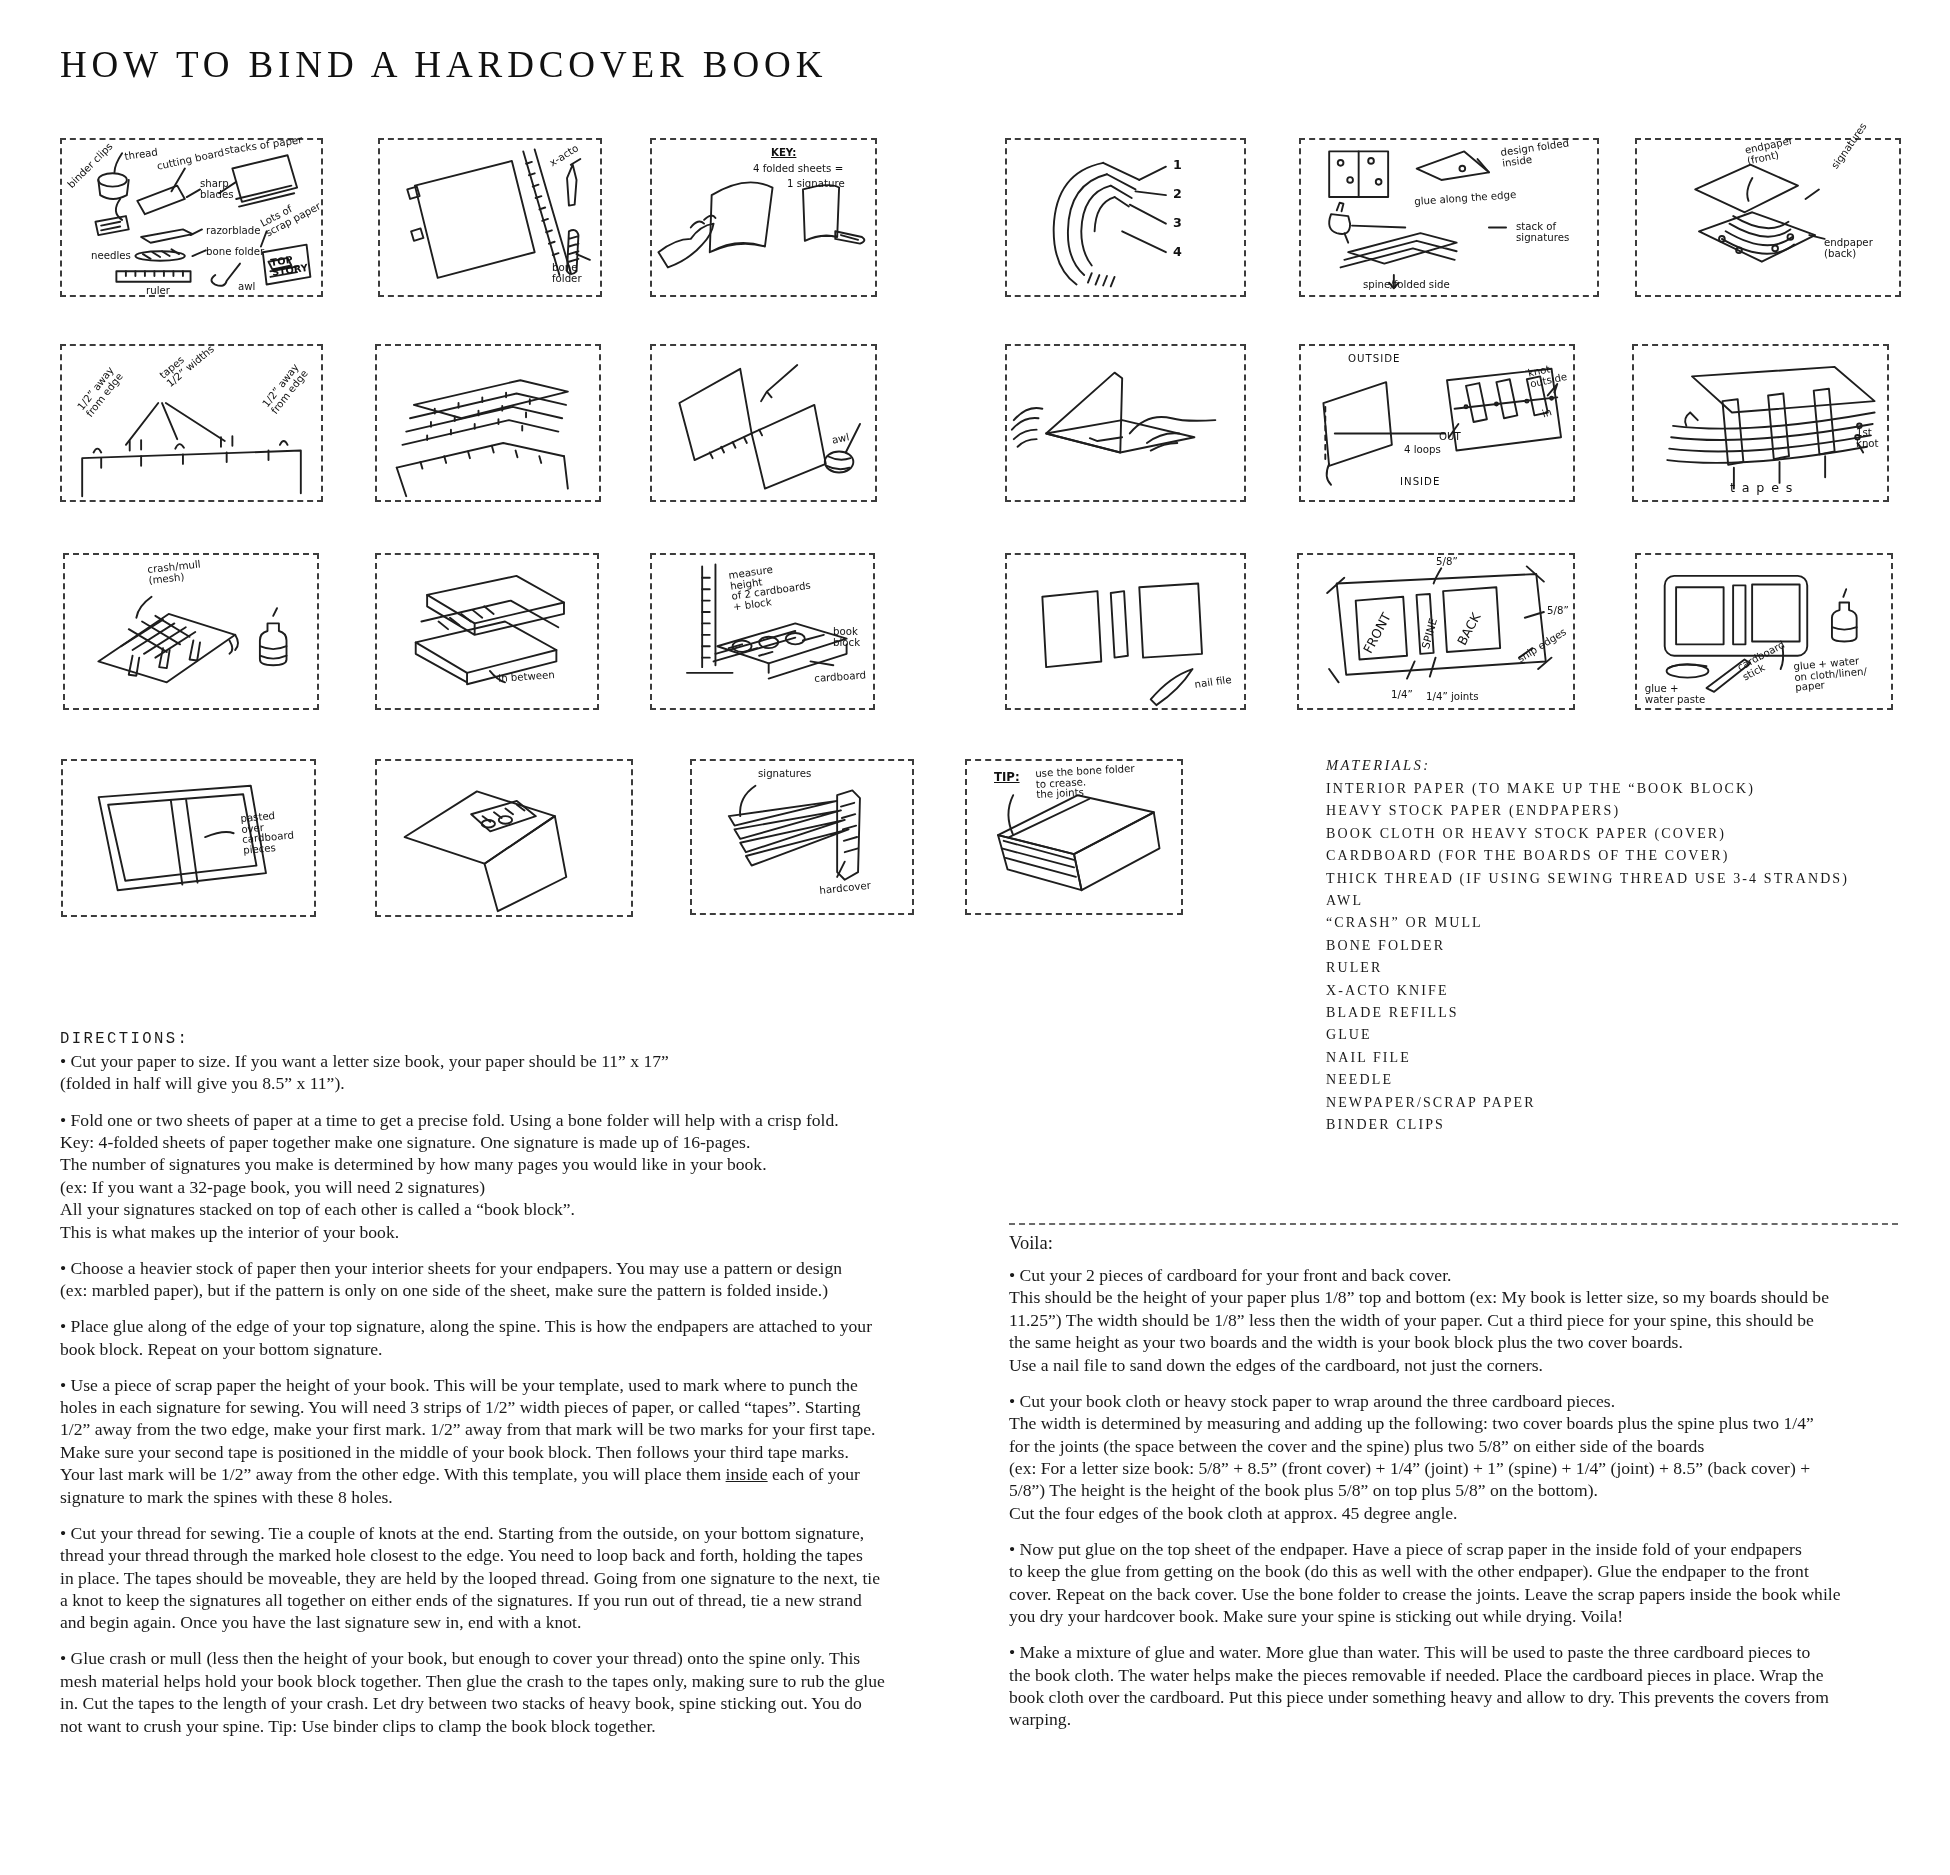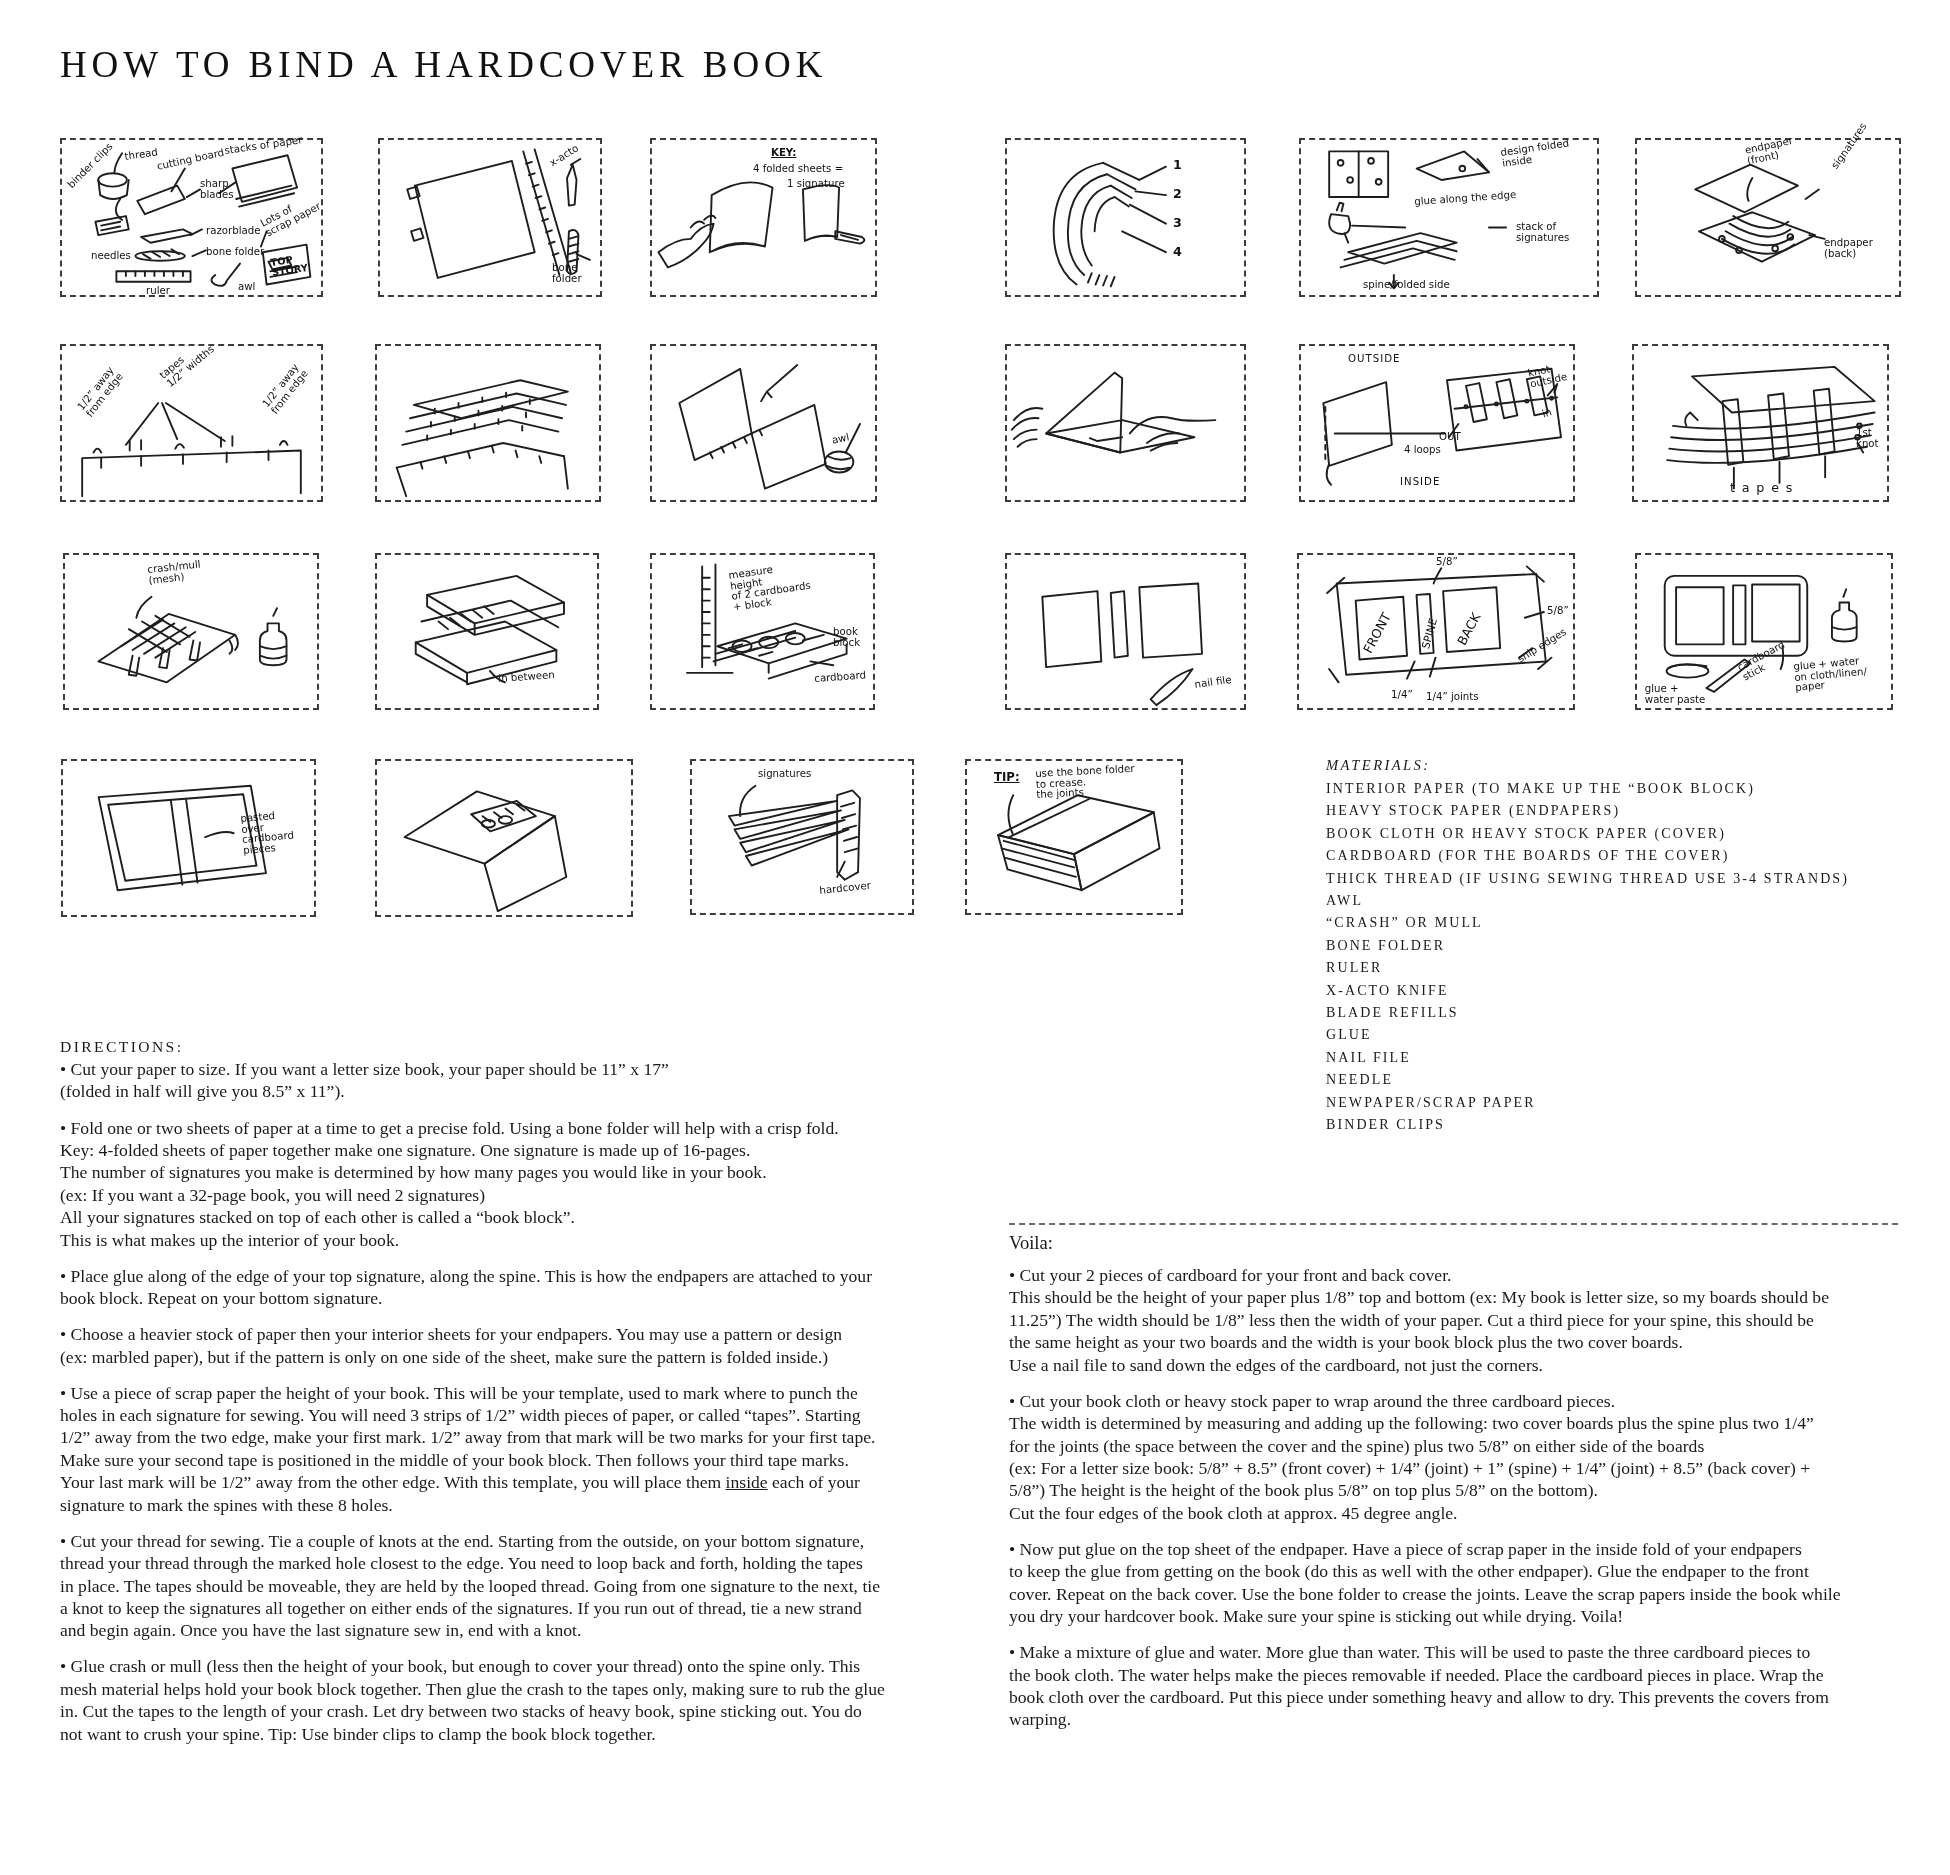--- a/index.html
+++ b/index.html
@@ -8,21 +8,21 @@
   .panel{position:absolute;border:2px dashed #3c3c3c;box-sizing:border-box;background:#fff;}
   .sk{position:absolute;left:0;top:0;width:100%;height:100%;}
   .sk path,.sk rect,.sk ellipse,.sk circle,.sk line{fill:none;stroke:#1e1e1e;stroke-width:2;stroke-linecap:round;stroke-linejoin:round;}
   .lbl{position:absolute;font-family:"DejaVu Sans",sans-serif;font-size:10.2px;line-height:1.05;color:#111;white-space:pre-line;transform-origin:left top;}
   .lbl.big{font-size:12.7px;font-weight:bold;}
   .lbl.und{text-decoration:underline;font-weight:bold;}
   .materials{position:absolute;left:1326px;top:757px;width:566px;}
   .materials-title{font-size:14.6px;letter-spacing:2.4px;margin-bottom:3.9px;font-style:italic;}
   .materials-item{font-size:14px;letter-spacing:2.1px;line-height:22.4px;}
   .textcol{position:absolute;width:926px;}
-  .textcol .sec-head{font-size:15.6px;letter-spacing:2.4px;margin:8px 0 2px 0;}
+  .textcol .sec-head{font-size:15.6px;letter-spacing:2.4px;margin:0 0 2px 0;font-family:Liberation Mono, monospace;}
   .textcol .sub-head{font-size:18.5px;margin:0 0 2px 0;}
   .para{font-size:17.6px;line-height:22.4px;margin:13.7px 0 0 0;white-space:pre-line;}
   .para .u{text-decoration:underline;}
   .cover-sep{position:absolute;left:1009px;top:1223px;width:889px;border-top:2px dashed #6a6a6a;}
 </style>
 </head>
 <body>
 
 <h1 class="page-title">HOW TO BIND A HARDCOVER BOOK</h1>
 
@@ -406,24 +406,24 @@
 <div class="textcol" style="left:60px;top:1030px">
   <div class="sec-head">DIRECTIONS:</div>
   <p class="para" style="margin-top:2px">• Cut your paper to size. If you want a letter size book, your paper should be 11” x 17”
 (folded in half will give you 8.5” x 11”).</p>
   <p class="para">• Fold one or two sheets of paper at a time to get a precise fold. Using a bone folder will help with a crisp fold.
 Key: 4-folded sheets of paper together make one signature. One signature is made up of 16-pages.
 The number of signatures you make is determined by how many pages you would like in your book.
 (ex: If you want a 32-page book, you will need 2 signatures)
 All your signatures stacked on top of each other is called a “book block”.
 This is what makes up the interior of your book.</p>
+  <p class="para">• Choose a heavier stock of paper then your interior sheets for your endpapers. You may use a pattern or design
+(ex: marbled paper), but if the pattern is only on one side of the sheet, make sure the pattern is folded inside.)</p>
   <p class="para">• Place glue along of the edge of your top signature, along the spine. This is how the endpapers are attached to your
 book block. Repeat on your bottom signature.</p>
-  <p class="para">• Choose a heavier stock of paper then your interior sheets for your endpapers. You may use a pattern or design
-(ex: marbled paper), but if the pattern is only on one side of the sheet, make sure the pattern is folded inside.)</p>
   <p class="para"><span>• Use a piece of scrap paper the height of your book. This will be your template, used to mark where to punch the
 holes in each signature for sewing. You will need 3 strips of 1/2” width pieces of paper, or called “tapes”. Starting
 1/2” away from the two edge, make your first mark. 1/2” away from that mark will be two marks for your first tape.
 Make sure your second tape is positioned in the middle of your book block. Then follows your third tape marks.
 Your last mark will be 1/2” away from the other edge. With this template, you will place them </span><span class="u">inside</span><span> each of your
 signature to mark the spines with these 8 holes.</span></p>
   <p class="para">• Cut your thread for sewing. Tie a couple of knots at the end. Starting from the outside, on your bottom signature,
 thread your thread through the marked hole closest to the edge. You need to loop back and forth, holding the tapes
 in place. The tapes should be moveable, they are held by the looped thread. Going from one signature to the next, tie
 a knot to keep the signatures all together on either ends of the signatures. If you run out of thread, tie a new strand

